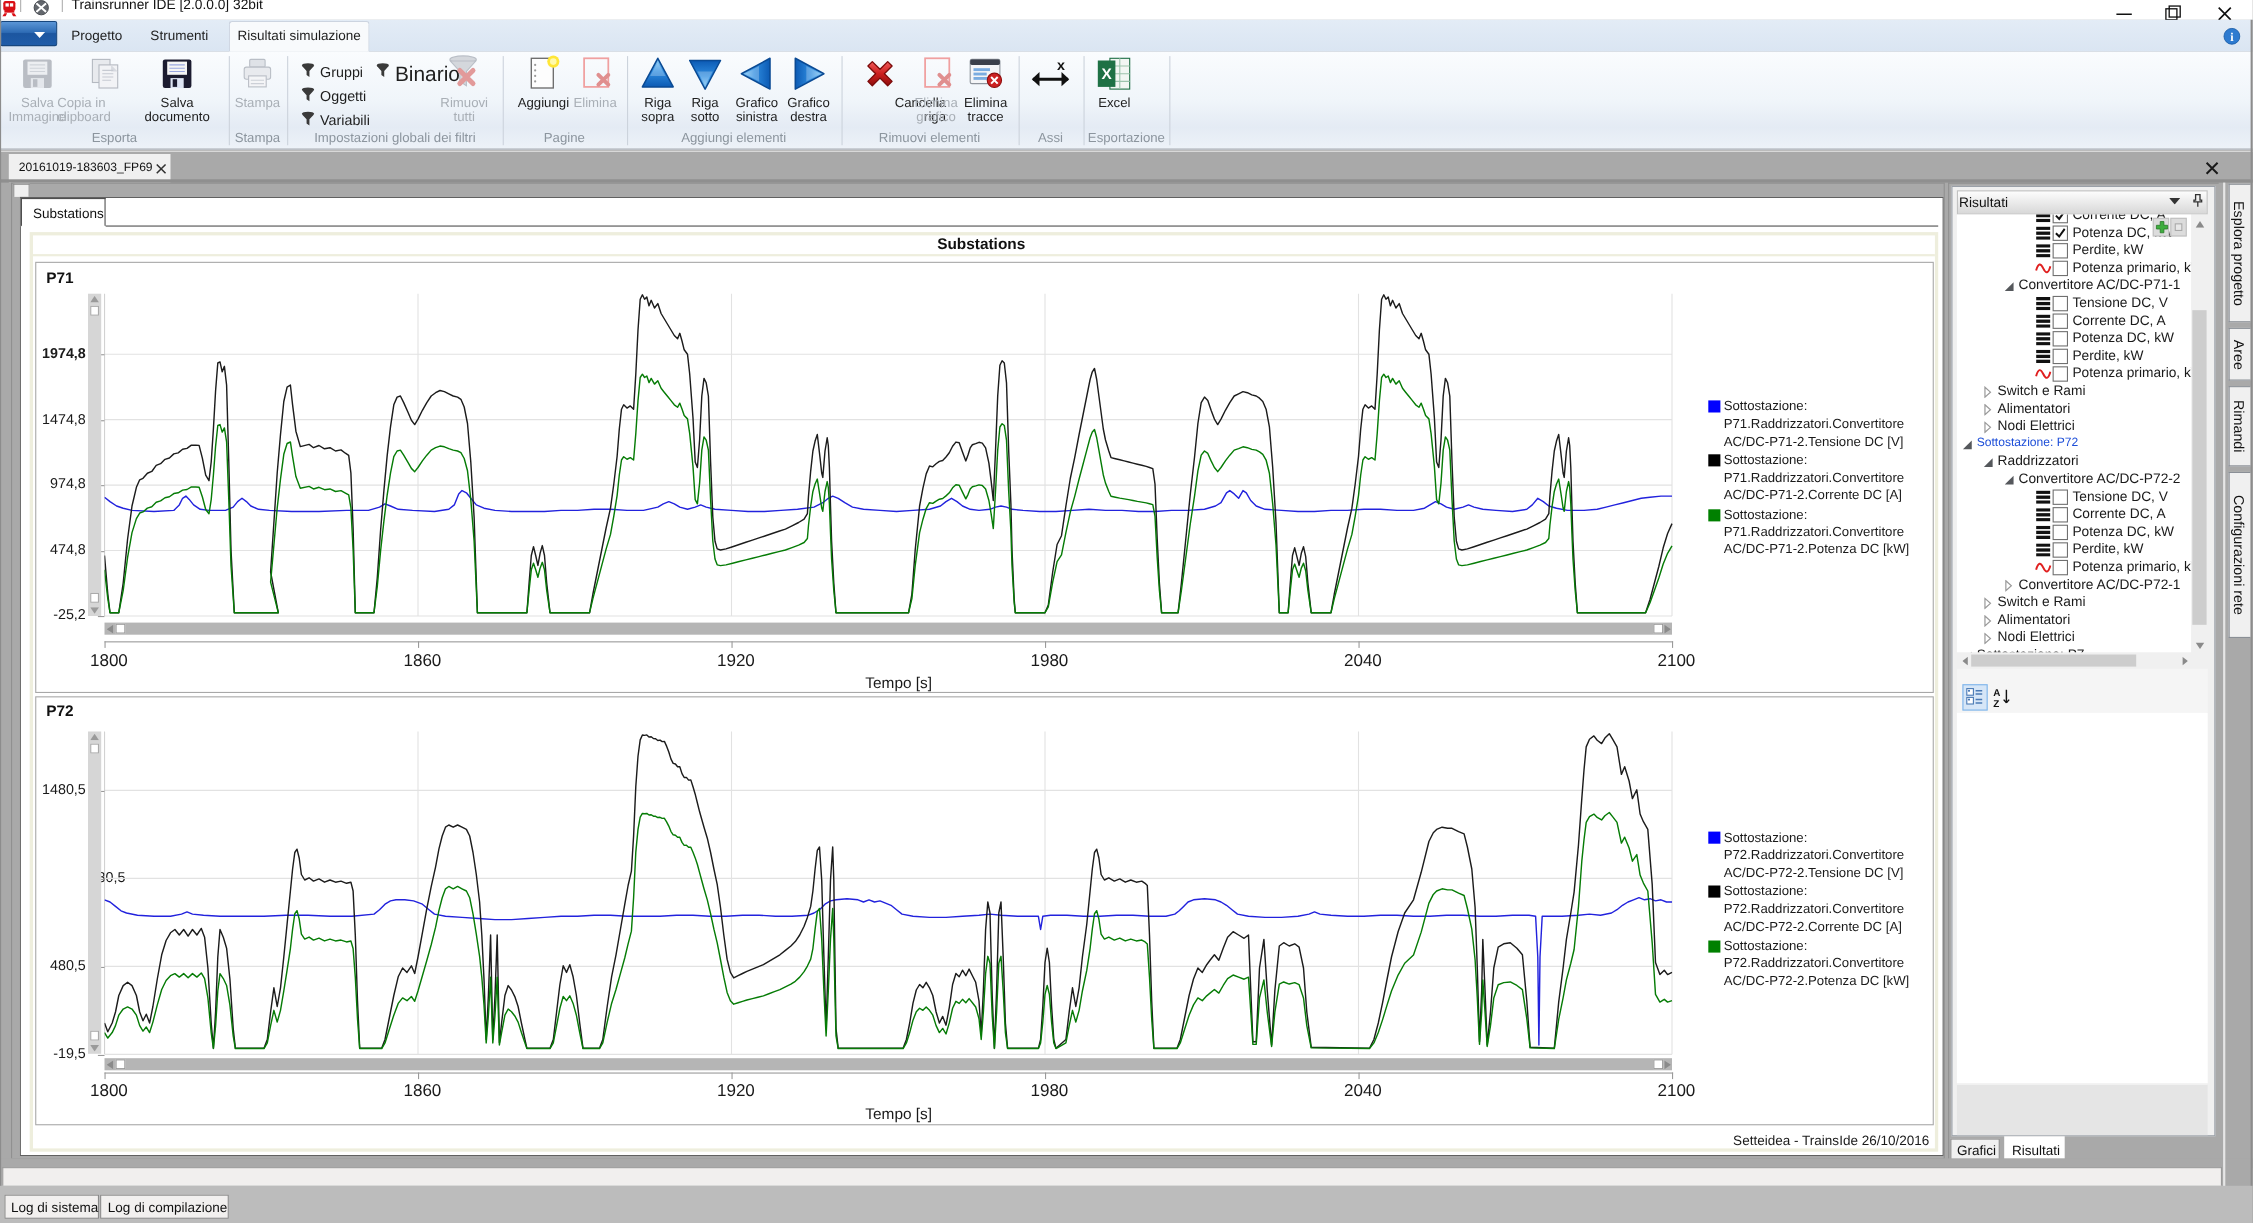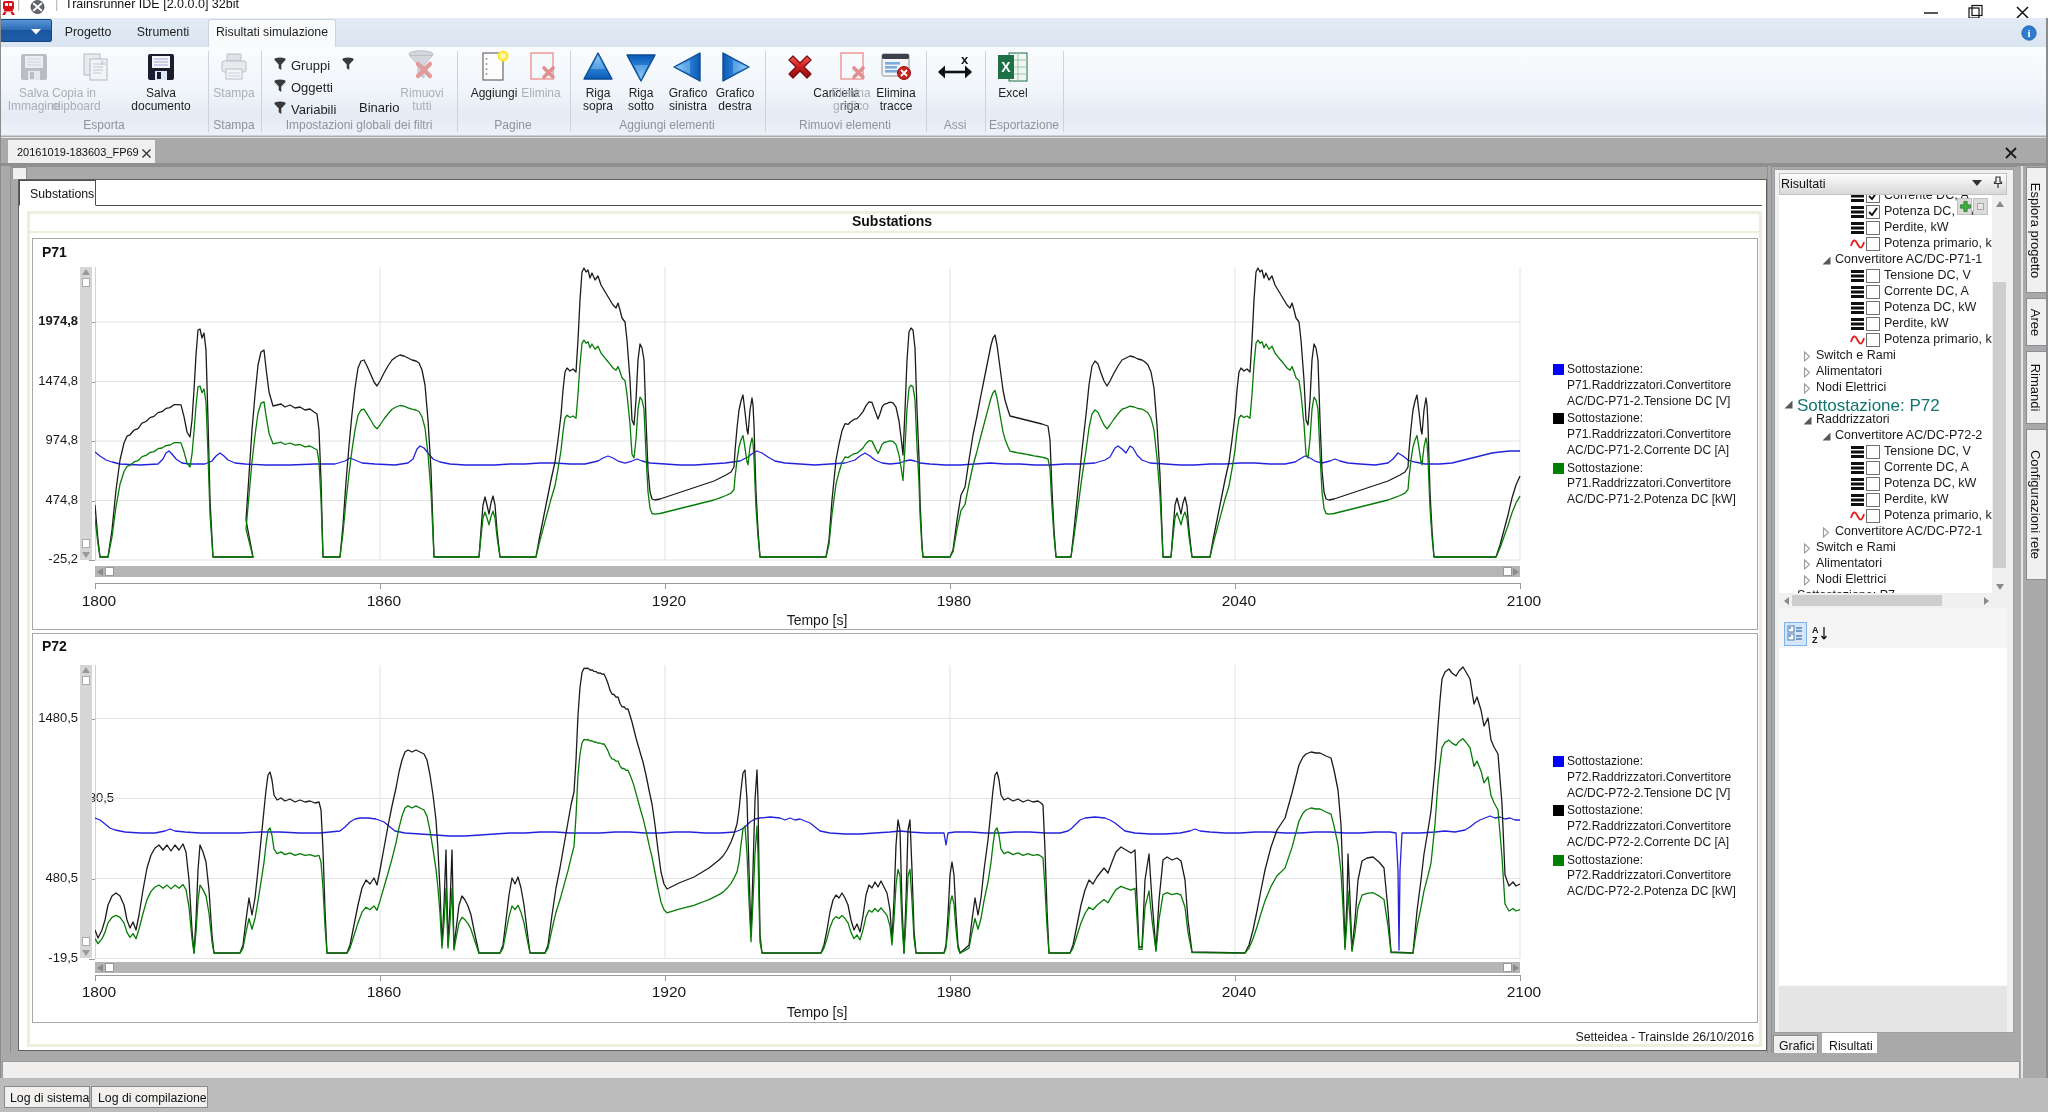--- a/index.html
+++ b/index.html
@@ -95,21 +95,21 @@
 <div style="position:absolute;left:291px;top:80px;font-size:13px;color:#1e1e1e;">Oggetti</div>
 <svg style="position:absolute;left:273px;top:101px" width="14" height="14" viewBox="0 0 14 14">
     <ellipse cx="7" cy="2.4" rx="5.6" ry="1.9" fill="#3a3a3a"></ellipse>
     <path d="M1.6 3 L5.7 7.5 L5.7 11.2 L8.3 13 L8.3 7.5 L12.4 3 Z" fill="#3a3a3a"></path>
   </svg>
 <div style="position:absolute;left:291px;top:102px;font-size:13px;color:#1e1e1e;">Variabili</div>
 <svg style="position:absolute;left:341px;top:57px" width="14" height="14" viewBox="0 0 14 14">
     <ellipse cx="7" cy="2.4" rx="5.6" ry="1.9" fill="#3a3a3a"></ellipse>
     <path d="M1.6 3 L5.7 7.5 L5.7 11.2 L8.3 13 L8.3 7.5 L12.4 3 Z" fill="#3a3a3a"></path>
   </svg>
-<div style="position:absolute;left:359px;top:58px;font-size:13px;color:#1e1e1e;margin-top:42px;">Binario</div>
+<div style="position:absolute;left:359px;top:58px;font-size:19px;color:#1e1e1e;">Binario</div>
 <svg style="position:absolute;left:406px;top:50px" width="32" height="32" viewBox="0 0 32 32">
     <ellipse cx="15" cy="4" rx="12" ry="3.2" fill="#d4d7dc" stroke="#b9bec6"></ellipse>
     <path d="M3.5 5.5 L12 15 L12 24 L18 28 L18 15 L26.5 5.5 Z" fill="#d4d7dc" stroke="#b9bec6"></path>
     <path d="M12 14 L24 26 M24 14 L12 26" stroke="#e29a9a" stroke-width="4.5" stroke-linecap="round"></path>
   </svg>
 <div style="position:absolute;left:362px;top:87px;width:120px;text-align:center;font-size:12px;line-height:13px;color:#a9afb6;">Rimuovi<br>tutti</div>
 <div style="position:absolute;left:209px;top:118px;width:300px;text-align:center;font-size:12px;color:#8c959e;">Impostazioni globali dei filtri</div>
 <div style="position:absolute;left:457px;top:51px;width:1px;height:81px;background:#ccd3dc;"></div>
 <svg style="position:absolute;left:477px;top:50px" width="34" height="34" viewBox="0 0 34 34">
     <rect x="6" y="3" width="20" height="27" fill="#fdfdfd" stroke="#6a6a6a" stroke-width="1.2"></rect>
@@ -473,21 +473,21 @@
       <path d="M1.5 1 L6.5 5.5 L1.5 10 Z" fill="none" stroke="#9a9a9a" stroke-width="1.1"></path>
     </svg>
     <div style="position:absolute;left:37px;top:169px;white-space:nowrap;font-size:12.5px;color:#1a1a1a;">Alimentatori</div>
 <svg style="position:absolute;left:24px;top:188px" width="8" height="11" viewBox="0 0 8 11">
       <path d="M1.5 1 L6.5 5.5 L1.5 10 Z" fill="none" stroke="#9a9a9a" stroke-width="1.1"></path>
     </svg>
     <div style="position:absolute;left:37px;top:185px;white-space:nowrap;font-size:12.5px;color:#1a1a1a;">Nodi Elettrici</div>
 <svg style="position:absolute;left:5px;top:205px" width="9" height="9" viewBox="0 0 9 9">
       <path d="M8.5 0.5 L8.5 8.5 L0.5 8.5 Z" fill="#55585c"></path>
     </svg>
-    <div style="position:absolute;left:18px;top:201px;white-space:nowrap;font-size:17px;color:#0f766e;">Sottostazione: P72</div>
+    <div style="position:absolute;left:18px;top:201px;white-space:nowrap;font-size:11px;color:#1d4ed8;">Sottostazione: P72</div>
 <svg style="position:absolute;left:24px;top:221px" width="9" height="9" viewBox="0 0 9 9">
       <path d="M8.5 0.5 L8.5 8.5 L0.5 8.5 Z" fill="#55585c"></path>
     </svg>
     <div style="position:absolute;left:37px;top:217px;white-space:nowrap;font-size:12.5px;color:#1a1a1a;">Raddrizzatori</div>
 <svg style="position:absolute;left:43px;top:237px" width="9" height="9" viewBox="0 0 9 9">
       <path d="M8.5 0.5 L8.5 8.5 L0.5 8.5 Z" fill="#55585c"></path>
     </svg>
     <div style="position:absolute;left:56px;top:233px;white-space:nowrap;font-size:12.5px;color:#1a1a1a;">Convertitore AC/DC-P72-2</div>
 <svg style="position:absolute;left:72px;top:251px" width="13" height="12" viewBox="0 0 13 12">
       <rect x="0" y="0" width="13" height="3" fill="#111"></rect>

